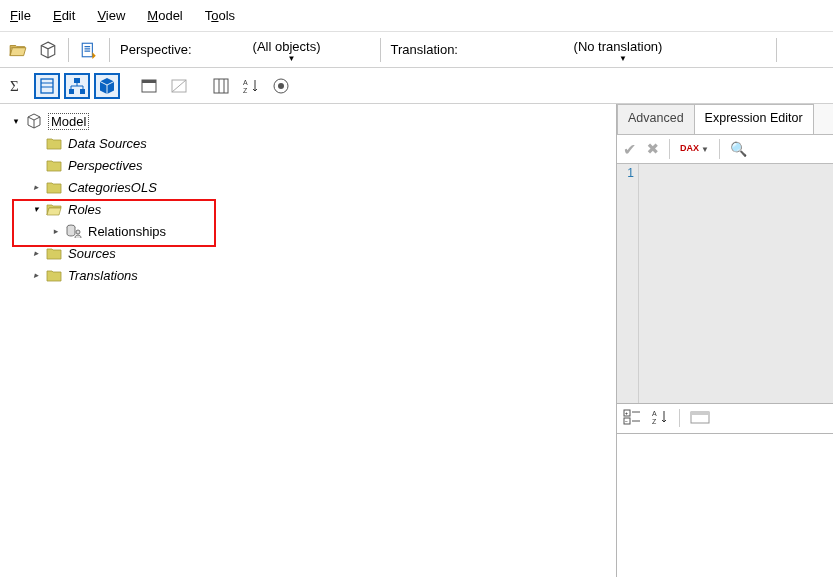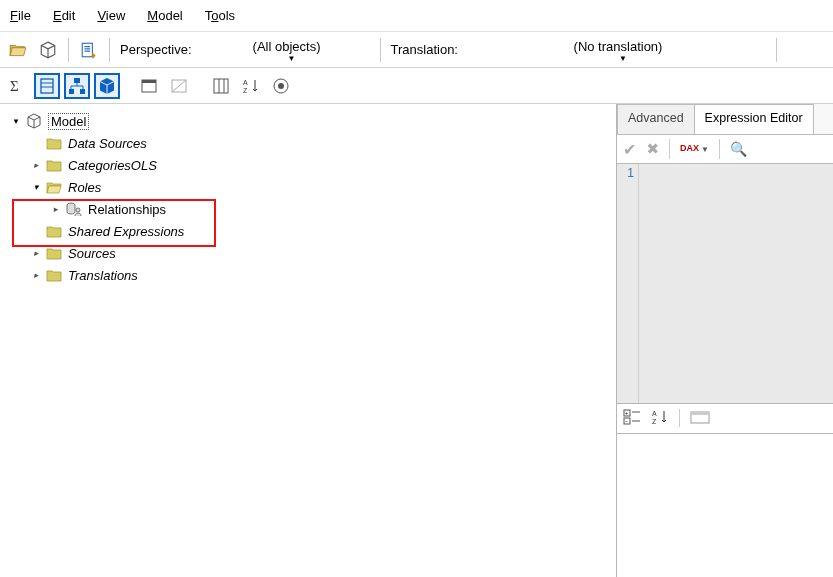--- a/index.html
+++ b/index.html
@@ -343,20 +343,29 @@
       <div class="tree-row indent1">
         <span class="expander"></span>
         <span class="tree-icon">
           <svg class="folder-svg" viewBox="0 0 16 14">
               <path d="M1 3h5l1 1h8v9H1z" fill="#d7cd62" stroke="#a59a3a" stroke-width="0.8"></path>
             </svg>
         </span>
         <span class="tree-label">Data Sources</span>
       </div>
 
+      <div class="tree-row indent1">
+        <span class="expander"></span>
+        <span class="tree-icon">
+          <svg class="folder-svg" viewBox="0 0 16 14">
+              <path d="M1 3h5l1 1h8v9H1z" fill="#d7cd62" stroke="#a59a3a" stroke-width="0.8"></path>
+            </svg>
+        </span>
+        <span class="tree-label">Perspectives</span>
+      </div>
 
       <div class="tree-row indent1">
         <span class="expander">▸</span>
         <span class="tree-icon">
           <svg class="folder-svg" viewBox="0 0 16 14">
               <path d="M1 3h5l1 1h8v9H1z" fill="#d7cd62" stroke="#a59a3a" stroke-width="0.8"></path>
             </svg>
         </span>
         <span class="tree-label">CategoriesOLS</span>
       </div>
@@ -378,29 +387,20 @@
           <svg class="db-svg" viewBox="0 0 16 16">
               <ellipse cx="5" cy="4" rx="4" ry="2" fill="#ddd" stroke="#555" stroke-width="0.8"></ellipse>
               <path d="M1 4v7c0 1.1 1.8 2 4 2s4-.9 4-2V4" fill="#ddd" stroke="#555" stroke-width="0.8"></path>
               <circle cx="12" cy="9" r="2" fill="#ddd" stroke="#555" stroke-width="0.8"></circle>
               <path d="M9 15c0-2 1.3-3 3-3s3 1 3 3" fill="#ddd" stroke="#555" stroke-width="0.8"></path>
             </svg>
         </span>
         <span class="tree-label">Relationships</span>
       </div>
 
-      <div class="tree-row indent1">
-        <span class="expander"></span>
-        <span class="tree-icon">
-          <svg class="folder-svg" viewBox="0 0 16 14">
-              <path d="M1 3h5l1 1h8v9H1z" fill="#d7cd62" stroke="#a59a3a" stroke-width="0.8"></path>
-            </svg>
-        </span>
-        <span class="tree-label">Shared Expressions</span>
-      </div>
 
       <div class="tree-row indent1">
         <span class="expander">▸</span>
         <span class="tree-icon">
           <svg class="folder-svg" viewBox="0 0 16 14">
               <path d="M1 3h5l1 1h8v9H1z" fill="#d7cd62" stroke="#a59a3a" stroke-width="0.8"></path>
             </svg>
         </span>
         <span class="tree-label">Sources</span>
       </div>

